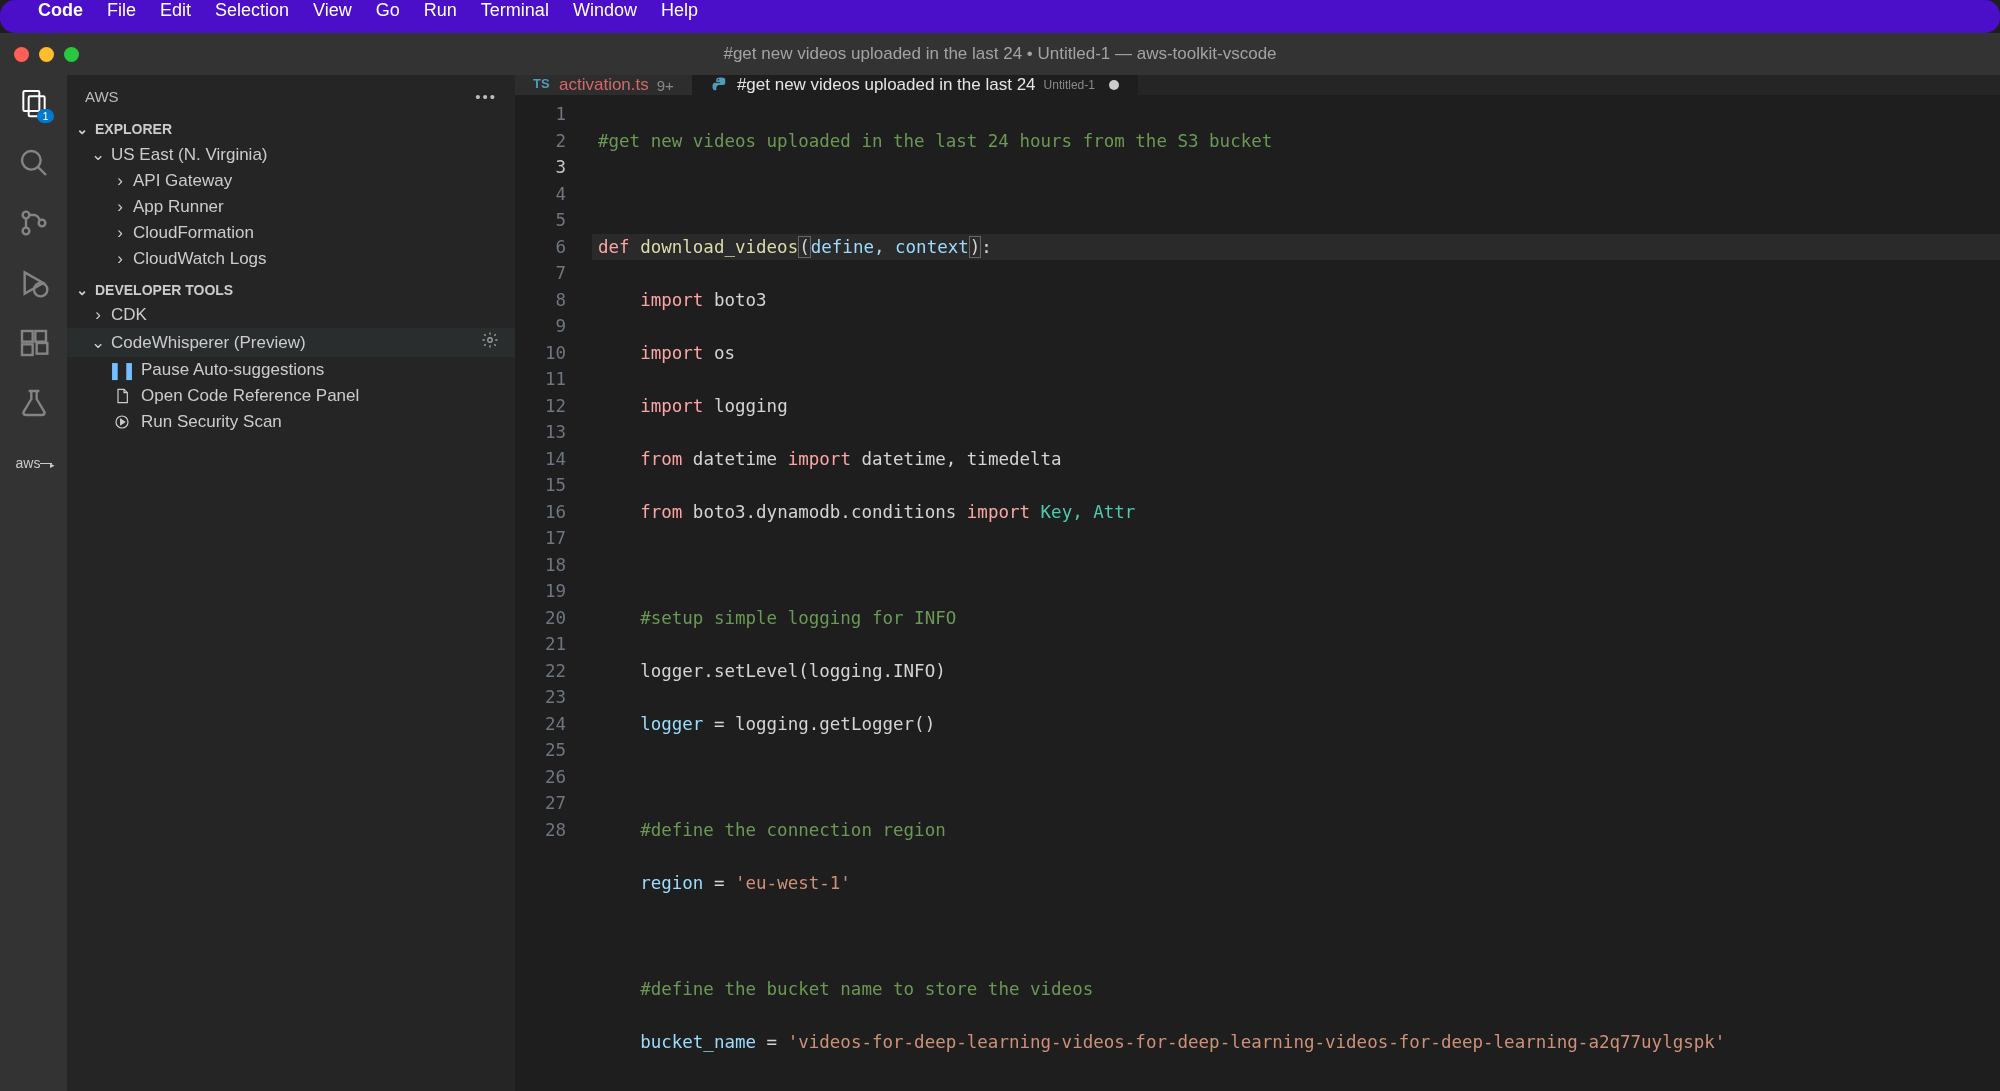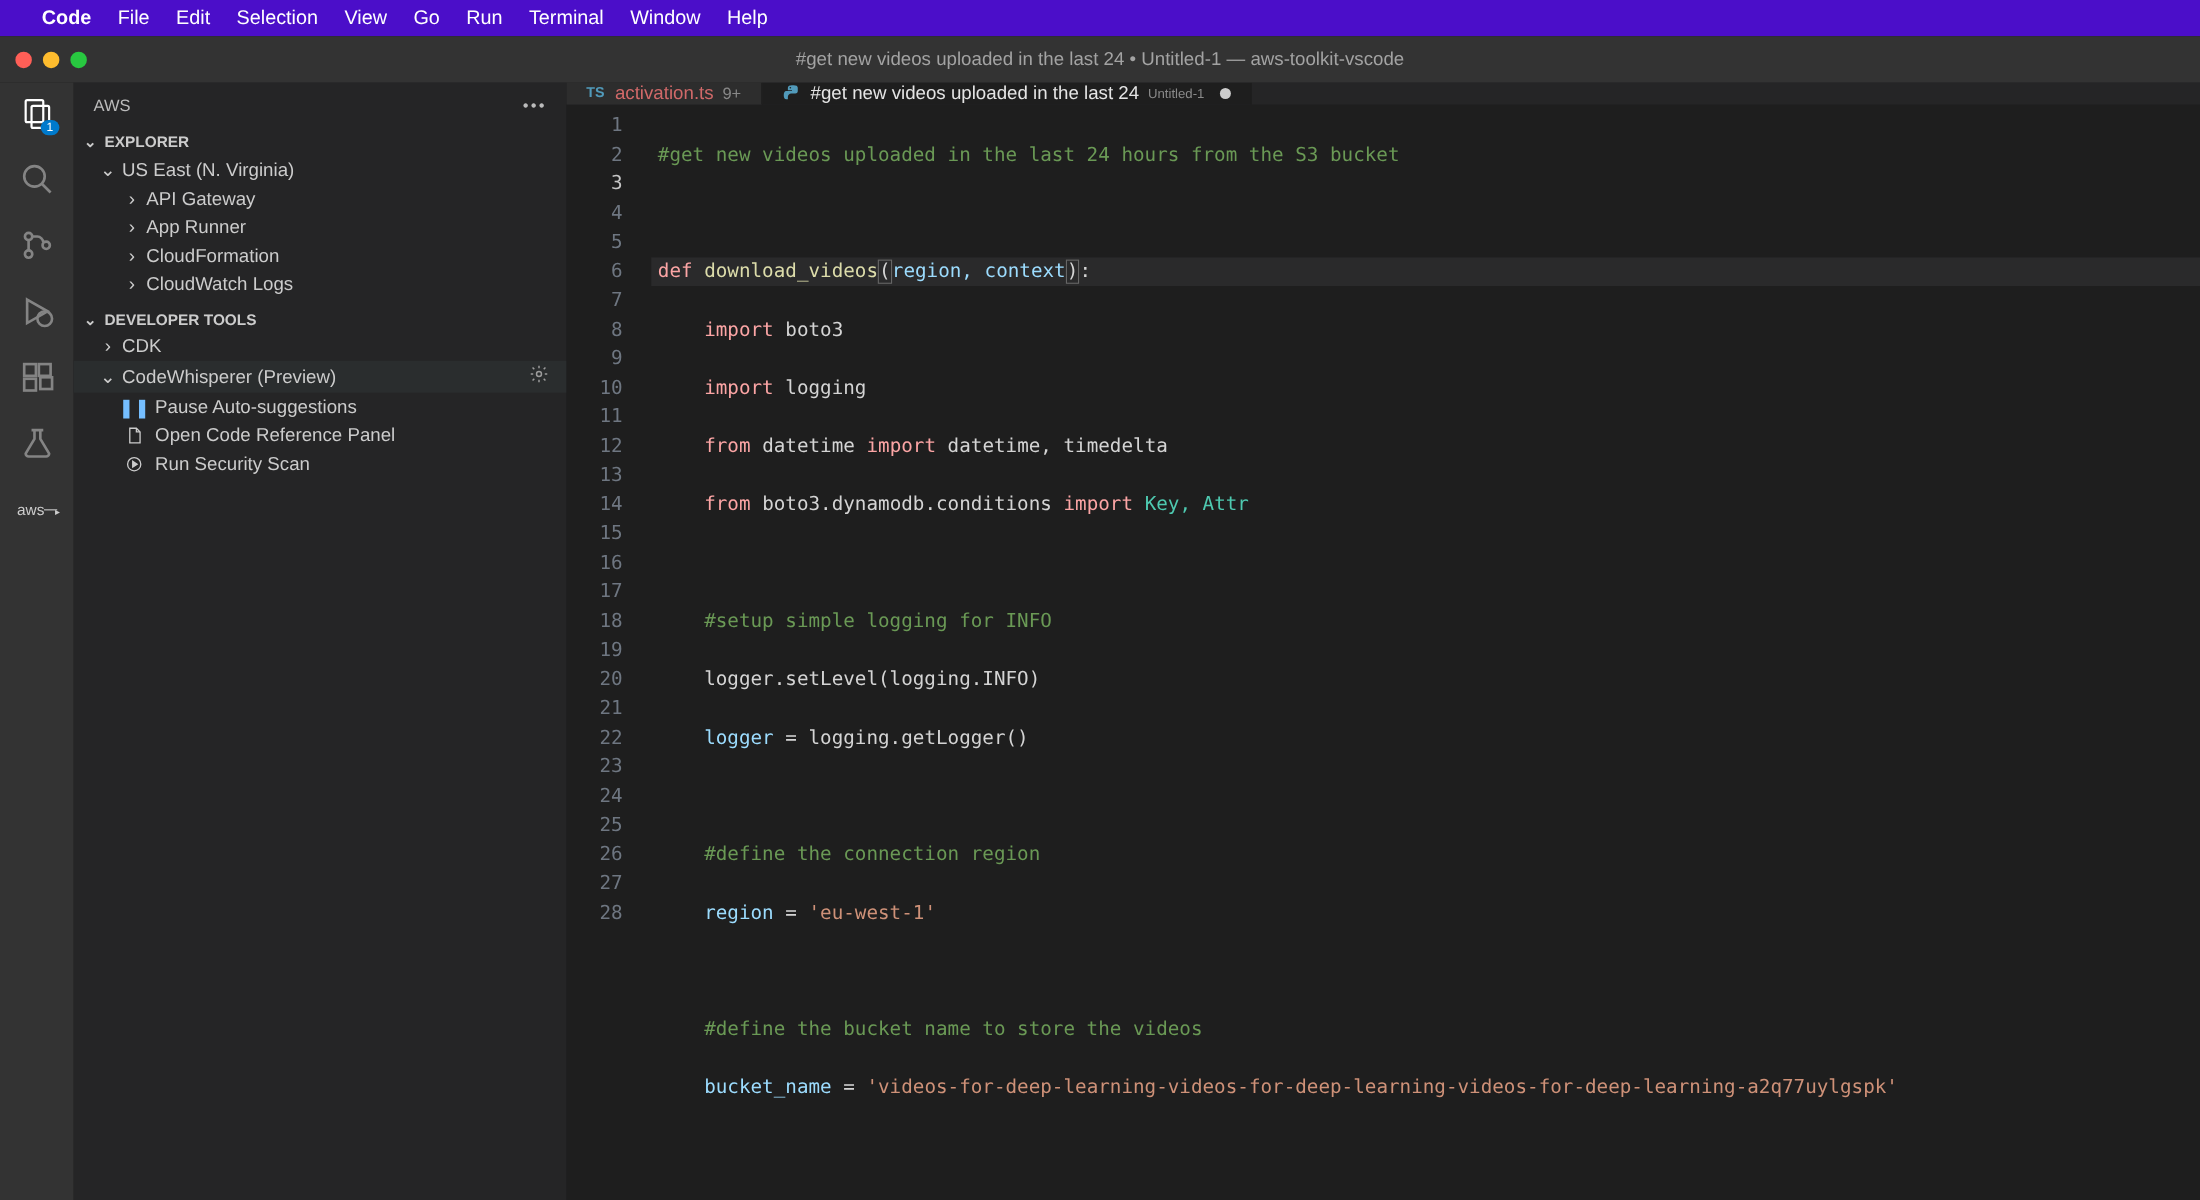--- a/index.html
+++ b/index.html
@@ -9,25 +9,25 @@
   color: #cccccc;
   width: 2000px;
   height: 1091px;
   overflow: hidden;
   font-size: 17px;
 }
 .menubar {
   background: #4b0ec9;
   height: 33px;
   display: flex;
-  align-items: center;
   padding: 0 14px;
   gap: 24px;
   color: #fff;
   font-size: 18px;
+  border-radius: 15px;
 }
 .menubar .apple { font-size: 20px; }
 .menubar .app-name { font-weight: 700; }
 .menubar-item { cursor: default; }
 .titlebar {
   background: #333333;
   height: 42px;
   display: flex;
   align-items: center;
   position: relative;
@@ -388,22 +388,23 @@
           <div>23</div>
           <div>24</div>
           <div>25</div>
           <div>26</div>
           <div>27</div>
           <div>28</div>
       </div>
       <div class="code">
 <div class="line"><span class="tok-comment">#get new videos uploaded in the last 24 hours from the S3 bucket</span></div>
 <div class="line"></div>
-<div class="line current"><span class="tok-keyword">def</span> <span class="tok-def">download_videos</span><span class="tok-bracket-hl">(</span><span class="tok-var">region, context</span><span class="tok-bracket-hl">)</span>:</div>
+<div class="line current"><span class="tok-keyword">def</span> <span class="tok-def">download_videos</span><span class="tok-bracket-hl">(</span><span class="tok-var">define, context</span><span class="tok-bracket-hl">)</span>:</div>
 <div class="line">    <span class="tok-keyword">import</span> <span>boto3</span></div>
+<div class="line">    <span class="tok-keyword">import</span> <span>os</span></div>
 <div class="line">    <span class="tok-keyword">import</span> <span>logging</span></div>
 <div class="line">    <span class="tok-keyword">from</span> <span>datetime</span> <span class="tok-keyword">import</span> <span>datetime, timedelta</span></div>
 <div class="line">    <span class="tok-keyword">from</span> <span>boto3.dynamodb.conditions</span> <span class="tok-keyword">import</span> <span class="tok-type">Key, Attr</span></div>
 <div class="line"></div>
 <div class="line">    <span class="tok-comment">#setup simple logging for INFO</span></div>
 <div class="line">    <span>logger.setLevel(logging.INFO)</span></div>
 <div class="line">    <span class="tok-var">logger</span> = <span>logging.getLogger()</span></div>
 <div class="line"></div>
 <div class="line">    <span class="tok-comment">#define the connection region</span></div>
 <div class="line">    <span class="tok-var">region</span> = <span class="tok-string">'eu-west-1'</span></div>

